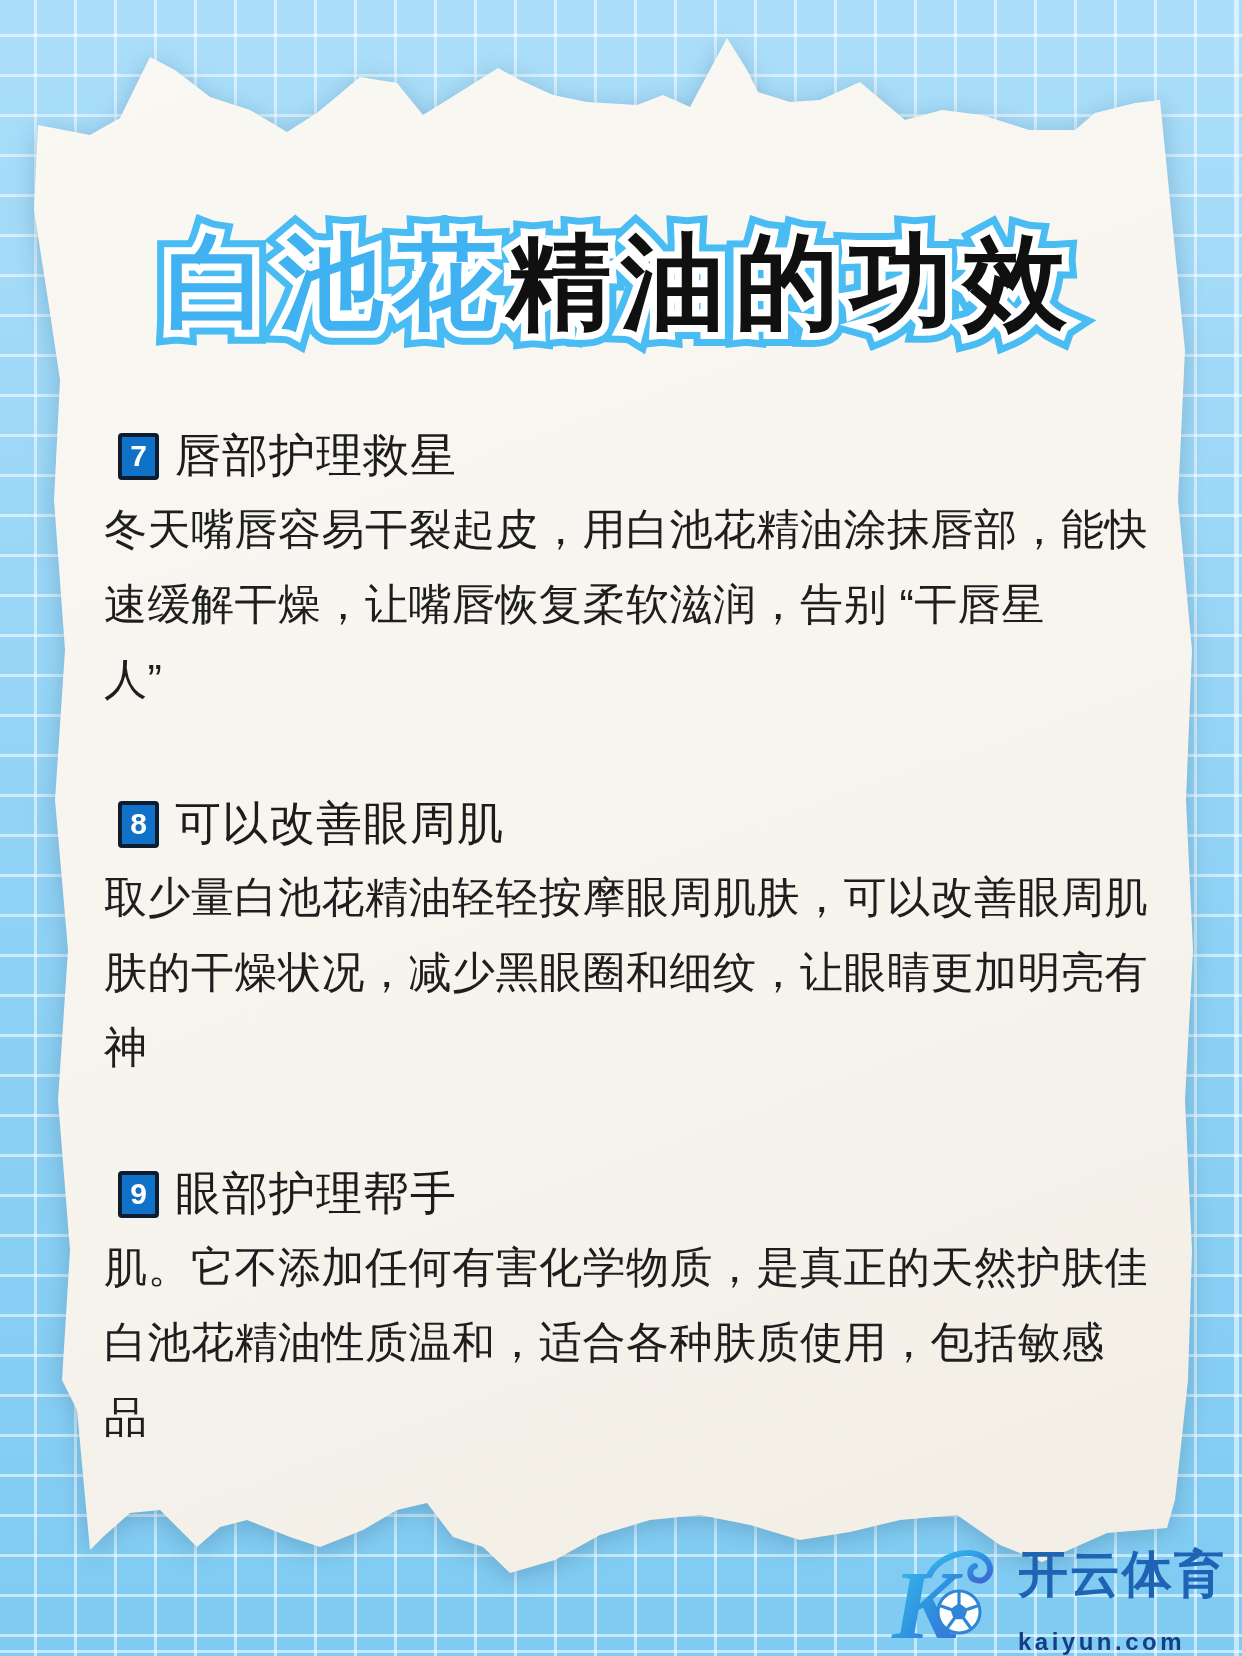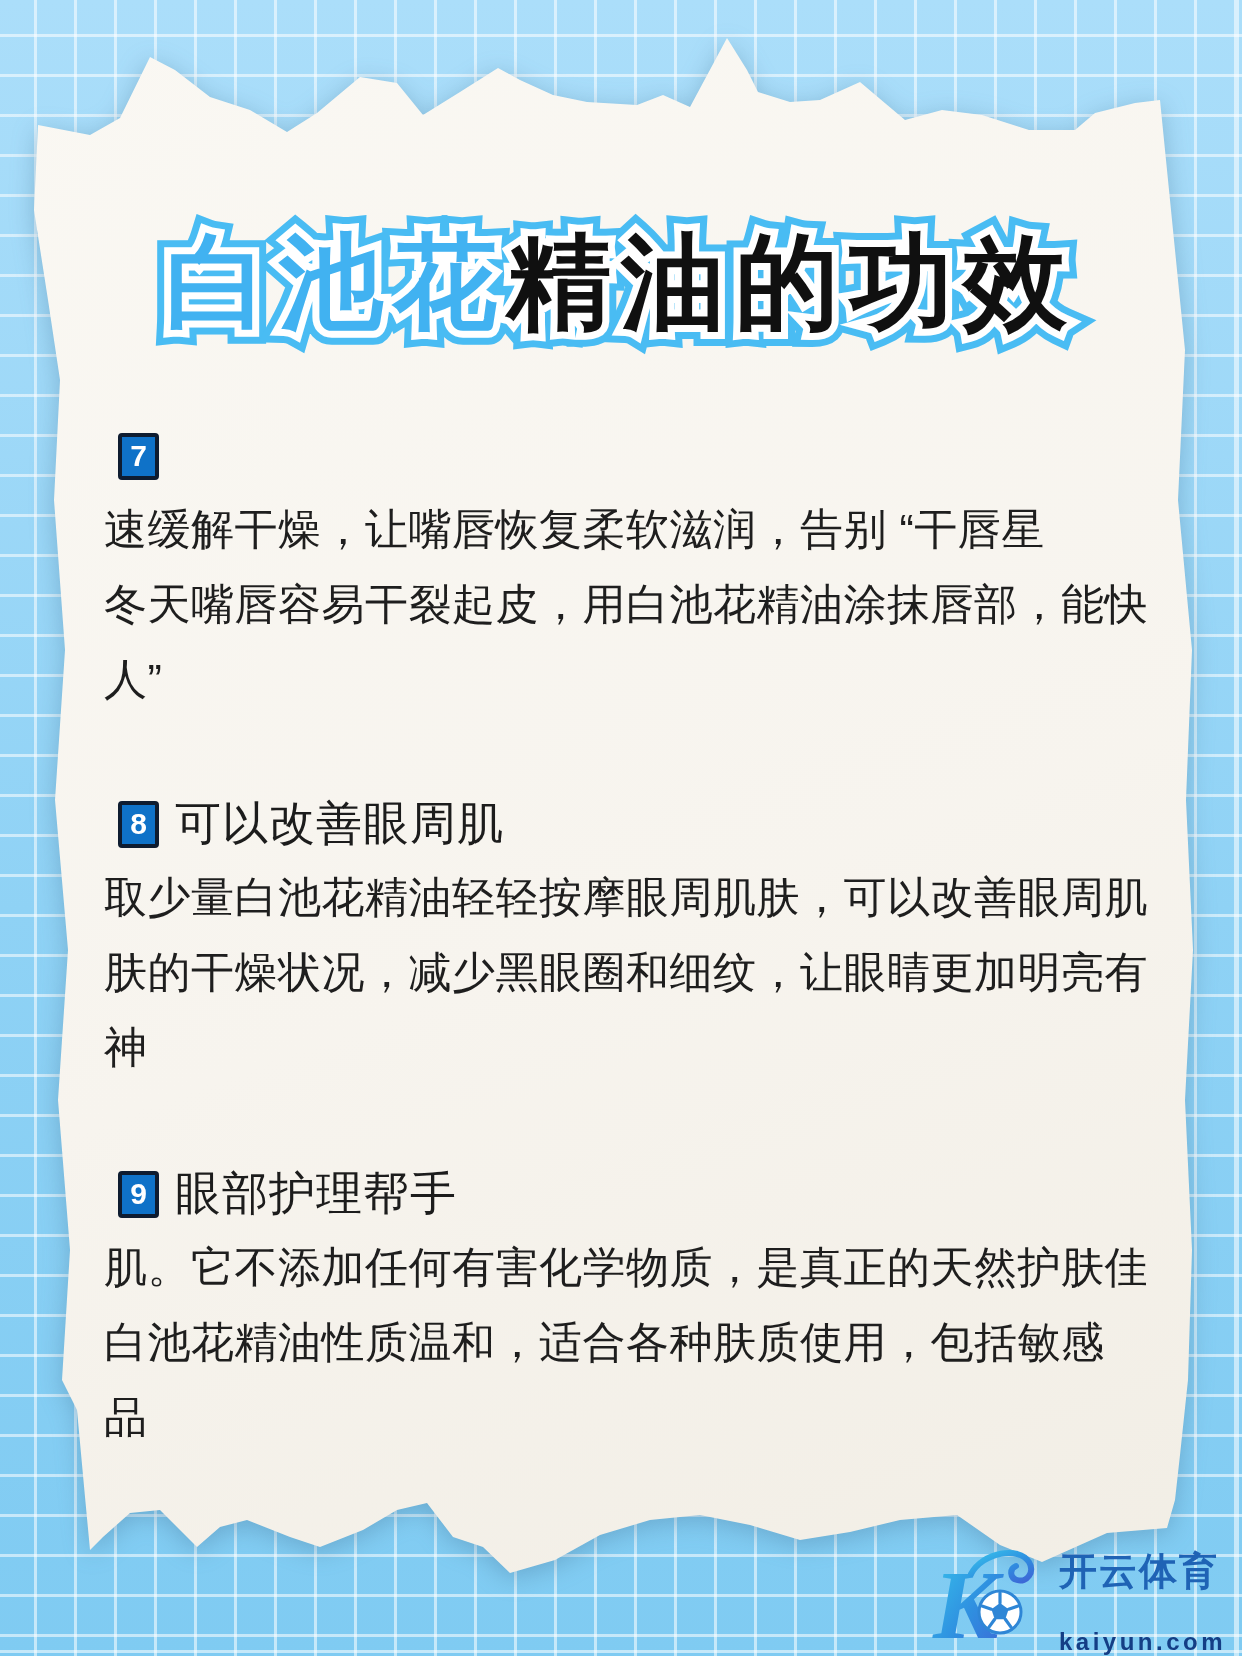--- a/index.html
+++ b/index.html
@@ -55,21 +55,21 @@
     display:flex; align-items:center; justify-content:center; flex:0 0 auto; }
   .sec-title { font-size:46px; color:#1C1C1C; font-weight:500; letter-spacing:1px; }
   .sec-body { margin:12px 0 0 104px; }
   .sec-body .line { font-size:43px; line-height:75px; color:#1E1E1E; font-weight:500;
     letter-spacing:0.5px; white-space:nowrap; }
 
   
   .brand { position:absolute; top:1552px; right:16px; display:flex; align-items:center; gap:8px; }
   .brand-k { flex:0 0 auto; }
   .brand-text { display:flex; flex-direction:column; align-items:flex-start; gap:2px; }
-  .brand-name { font-size:38px; font-weight:bold; color:#1F63B5; letter-spacing:2px; line-height:44px;font-family:Liberation Mono, monospace; }
+  .brand-name { font-size:50px; font-weight:bold; color:#1F63B5; letter-spacing:2px; line-height:44px; }
   .brand-domain { font-size:24px; font-weight:bold; color:#143E85; letter-spacing:3.5px; line-height:26px;margin-top:31px; }
 </style>
 </head>
 <body>
 
 <div class="page">
   <div class="grid-overlay"></div>
 
   <div class="paper-wrap">
     <div class="paper"></div>
@@ -81,24 +81,25 @@
       <div class="title-layer tl-outer"><span>白池花</span><span>精油的功效</span></div>
       <div class="title-layer tl-mid"><span>白池花</span><span>精油的功效</span></div>
       <div class="title-layer tl-top"><span class="hl">白池花</span><span class="rest">精油的功效</span></div>
     </div>
 
     <div class="section" style="top:432px">
       <div class="sec-head">
         <span class="badge">
             <span>7</span>
           </span>
+        <span class="sec-title">唇部护理救星</span>
       </div>
       <div class="sec-body">
+        <div class="line">冬天嘴唇容易干裂起皮，用白池花精油涂抹唇部，能快</div>
         <div class="line">速缓解干燥，让嘴唇恢复柔软滋润，告别 “干唇星</div>
-        <div class="line">冬天嘴唇容易干裂起皮，用白池花精油涂抹唇部，能快</div>
         <div class="line">人”</div>
       </div>
     </div>
 
     <div class="section" style="top:800px">
       <div class="sec-head">
         <span class="badge">
             <span>8</span>
           </span>
         <span class="sec-title">可以改善眼周肌</span>

